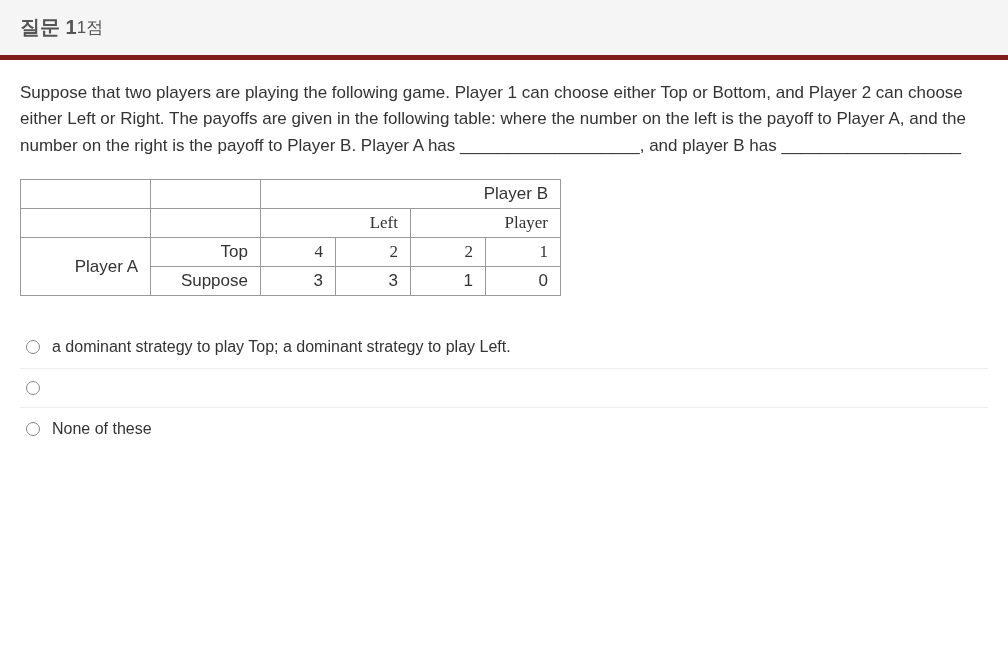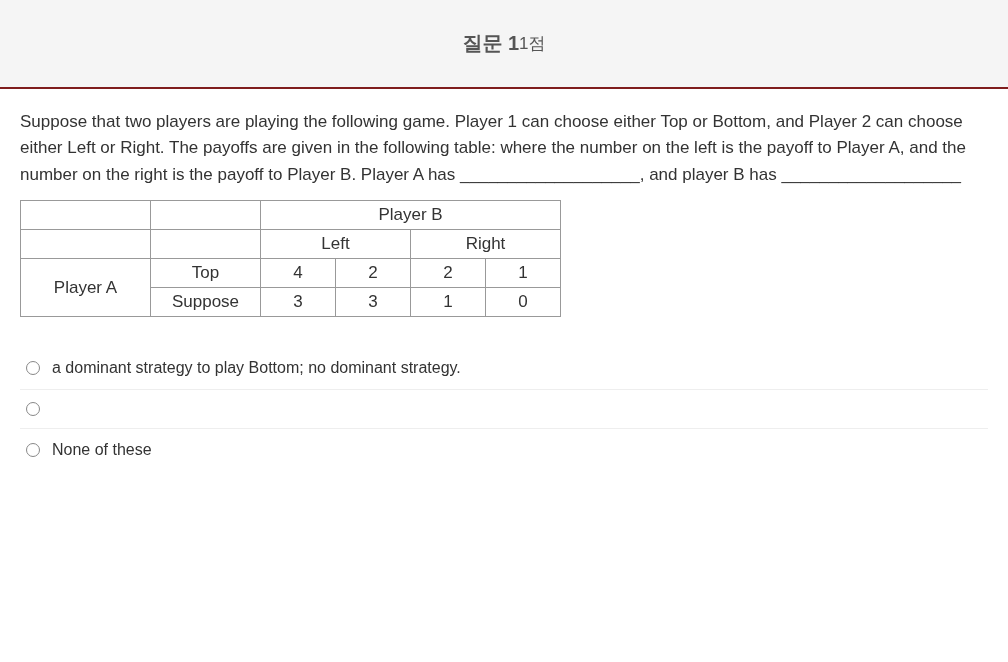--- a/index.html
+++ b/index.html
@@ -4,60 +4,60 @@
 <style>
   * { box-sizing: border-box; margin: 0; padding: 0; }
   body {
     font-family: "Helvetica Neue", Arial, sans-serif;
     color: #333;
     background: #fff;
     width: 1008px;
   }
   .question-header {
     background: #f5f5f5;
-    border-bottom: 2px solid #7f1d1d;
-    padding: 30px 20px;
+    border-bottom: 5px solid #7f1d1d;
+    padding: 14px 20px;
     display: flex;
-    justify-content: center;
+    justify-content: flex-start;
     align-items: center;
   }
   .question-title {
     font-size: 20px;
     font-weight: bold;
     color: #555;
   }
   .question-points {
     font-size: 17px;
     font-weight: normal;
     color: #555;
   }
   .question-body {
     padding: 20px;
   }
   .prompt {
     font-size: 17px;
     line-height: 1.55;
     color: #333;
-    margin-bottom: 12px;
+    margin-bottom: 20px;
   }
   table.payoff {
     border-collapse: collapse;
     margin-bottom: 30px;
     font-size: 17px;
     color: #333;
   }
   table.payoff td, table.payoff th {
     border: 1px solid #999;
-    padding: 4px 0;
-    text-align: center;
+    padding: 4px 12px;
+    text-align: right;
     font-weight: normal;
   }
   .col-label { width: 130px; }
   .col-row   { width: 110px; }
-  .col-half  { width: 75px; }
+  .col-half  { width: 75px; font-family: Liberation Serif, serif; }
   .hdr-b { text-align: center; }
   .choices { }
   .choice {
     display: flex;
     align-items: center;
     padding: 12px 0;
     border-bottom: 1px solid #eee;
     font-size: 16px;
     color: #333;
     gap: 12px;
@@ -89,21 +89,21 @@
     <tbody>
         <tr>
       <td class="col-label"></td>
       <td class="col-row"></td>
       <td class="hdr-b" colspan="4">Player B</td>
     </tr>
     <tr>
       <td></td>
       <td></td>
       <td class="col-half" colspan="2">Left</td>
-      <td class="col-half" colspan="2">Right</td>
+      <td class="col-half" colspan="2">Player</td>
     </tr>
     <tr>
       <td rowspan="2">Player A</td>
       <td>Top</td>
       <td class="col-half">4</td>
       <td class="col-half">2</td>
       <td class="col-half">2</td>
       <td class="col-half">1</td>
     </tr>
     <tr>
@@ -112,21 +112,21 @@
       <td>3</td>
       <td>1</td>
       <td>0</td>
     </tr>
   </tbody>
     </table>
 
   <div class="choices">
     <div class="choice">
       <span class="radio"></span>
-      <span>a dominant strategy to play Bottom; no dominant strategy.</span>
+      <span>a dominant strategy to play Top; a dominant strategy to play Left.</span>
     </div>
     <div class="choice">
       <span class="radio"></span>
     </div>
     <div class="choice">
       <span class="radio"></span>
       <span>None of these</span>
     </div>
   </div>
 

